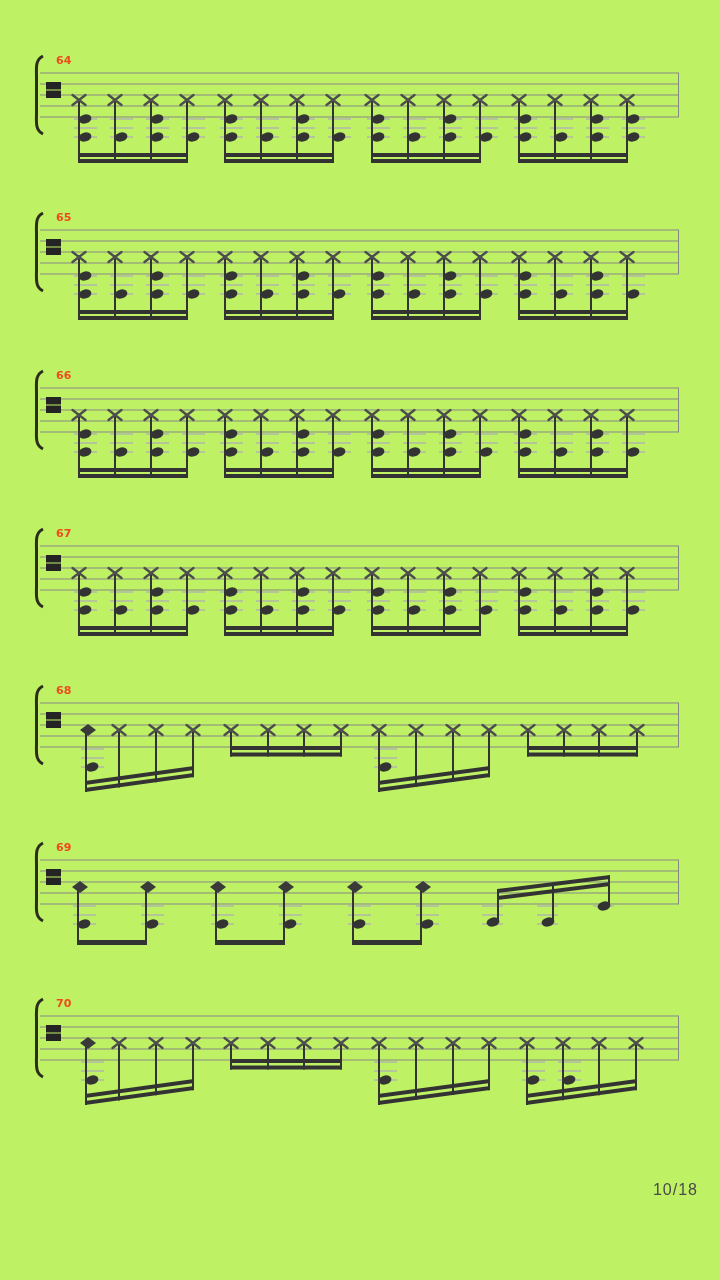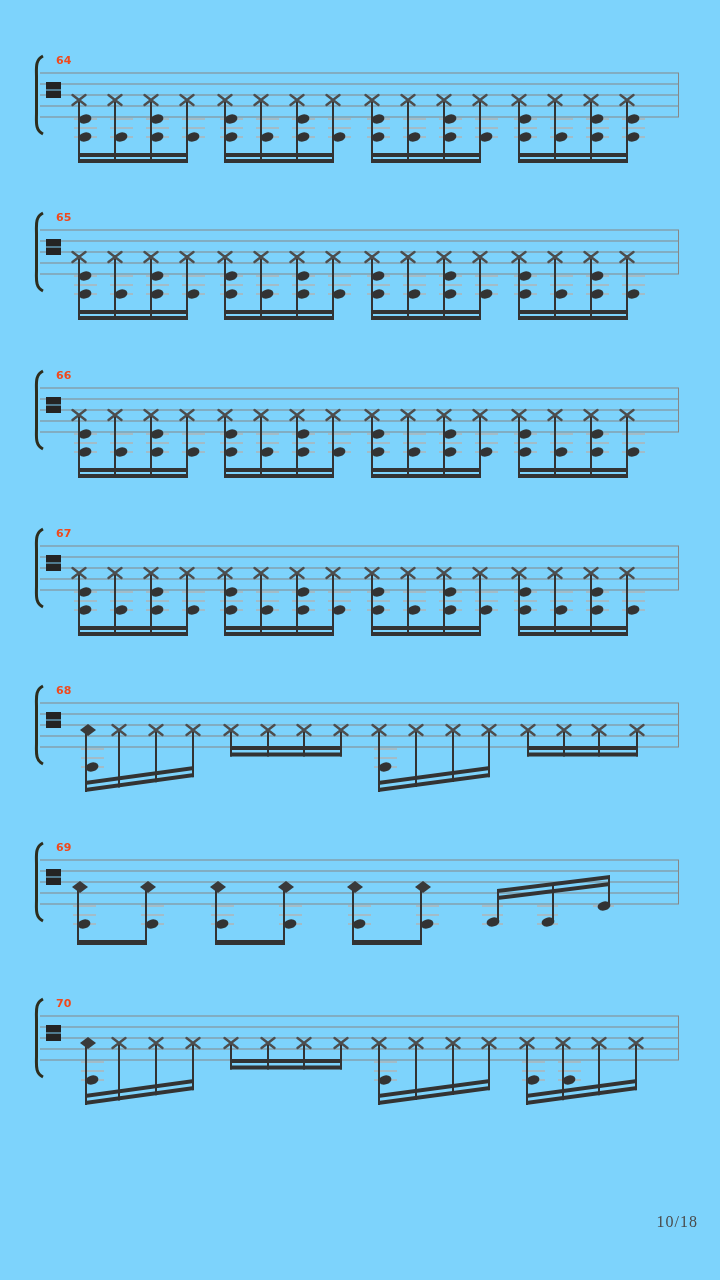--- a/index.html
+++ b/index.html
@@ -1,20 +1,20 @@
 <!DOCTYPE html>
 <html><head>
 <meta charset="utf-8">
 <style>
   html,body{margin:0;padding:0;background:#000;}
-  #screen{position:relative;width:720px;height:1280px;background:#7dd3fc;overflow:hidden;
+  #screen{position:relative;width:720px;height:1280px;background:#bef264;overflow:hidden;
           font-family:"Liberation Sans",sans-serif;}
   #score-svg{position:absolute;left:0;top:0;}
-  #page-indicator{position:absolute;top:1213px;right:22px;color:#4a4a4a;
-          font-family:Liberation Serif, serif;font-size:16px;letter-spacing:1px;}
+  #page-indicator{position:absolute;top:1181px;right:22px;color:#4a4a4a;
+          font-family:Liberation Sans, sans-serif;font-size:16px;letter-spacing:1px;}
 </style>
 </head>
 <body>
 
 <div id="screen">
   <svg id="score-svg" width="720" height="1280">
       <g>
         <path d="M43 56 C35 60 36.5 68 36.5 77 L36.5 113 C36.5 122 35 130 43 134" fill="none" stroke="#2d2d1d" stroke-width="3"></path>
         <line x1="40" y1="73" x2="679" y2="73" stroke="#878787" stroke-width="1"></line>
         <line x1="40" y1="84" x2="679" y2="84" stroke="#878787" stroke-width="1"></line>

